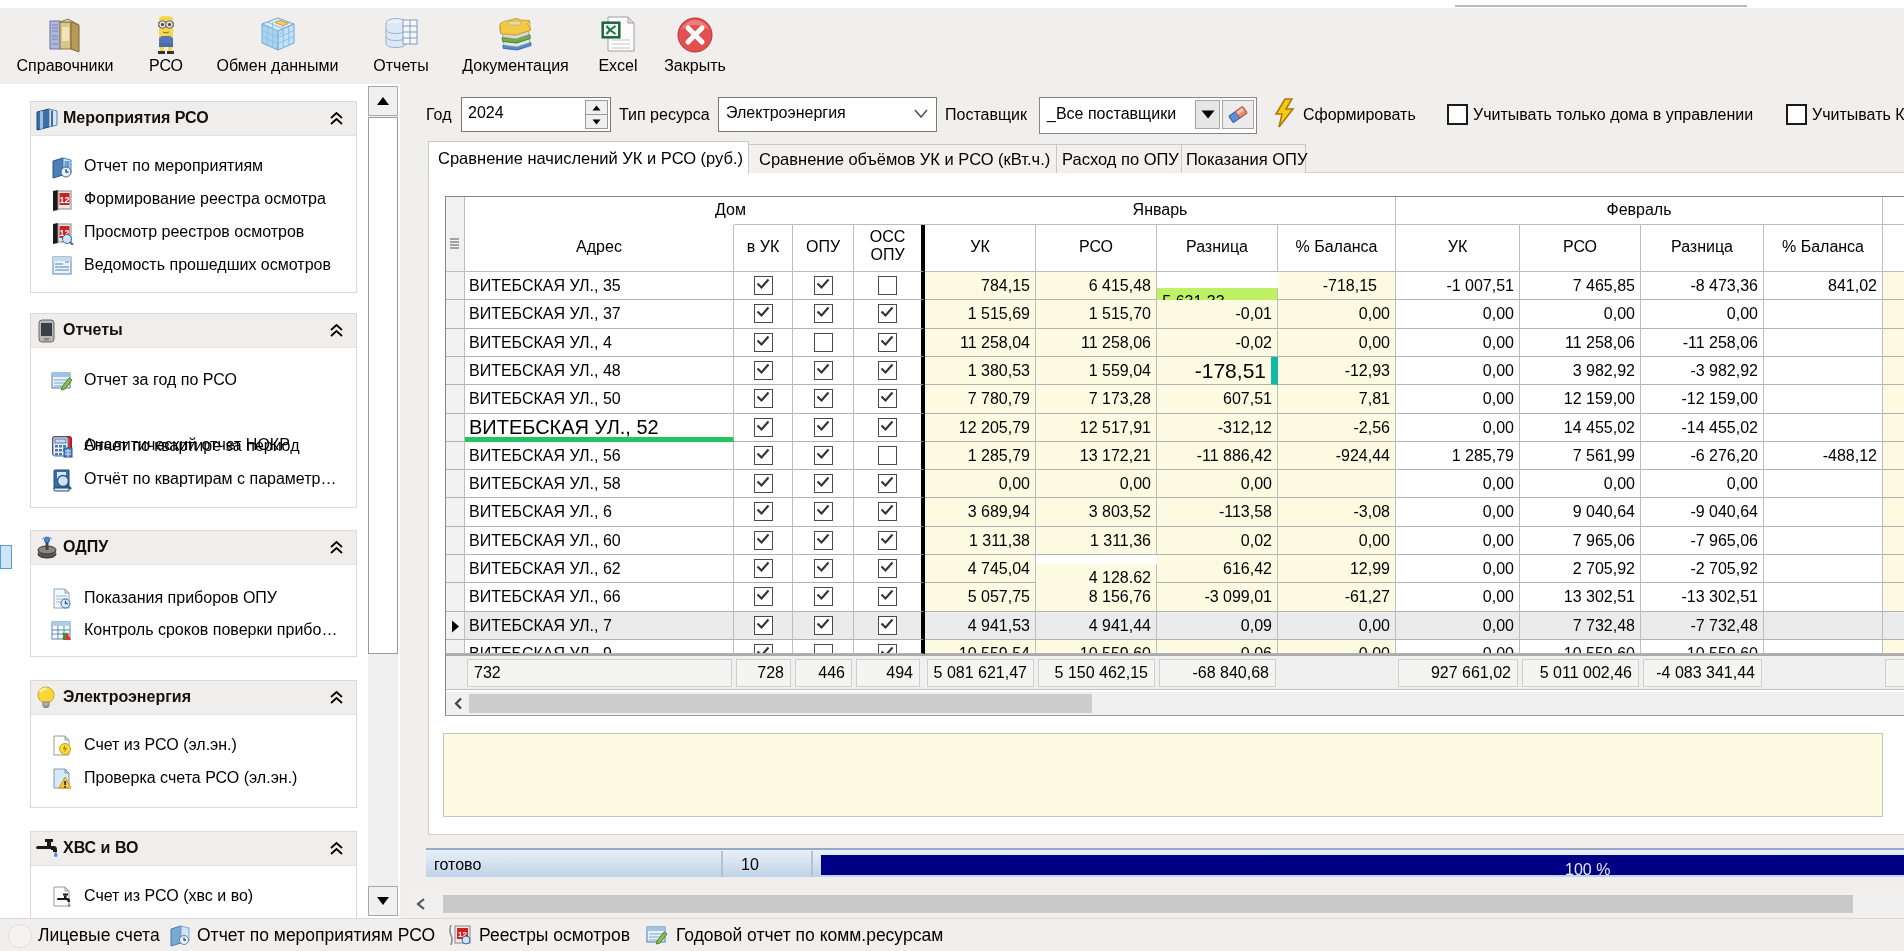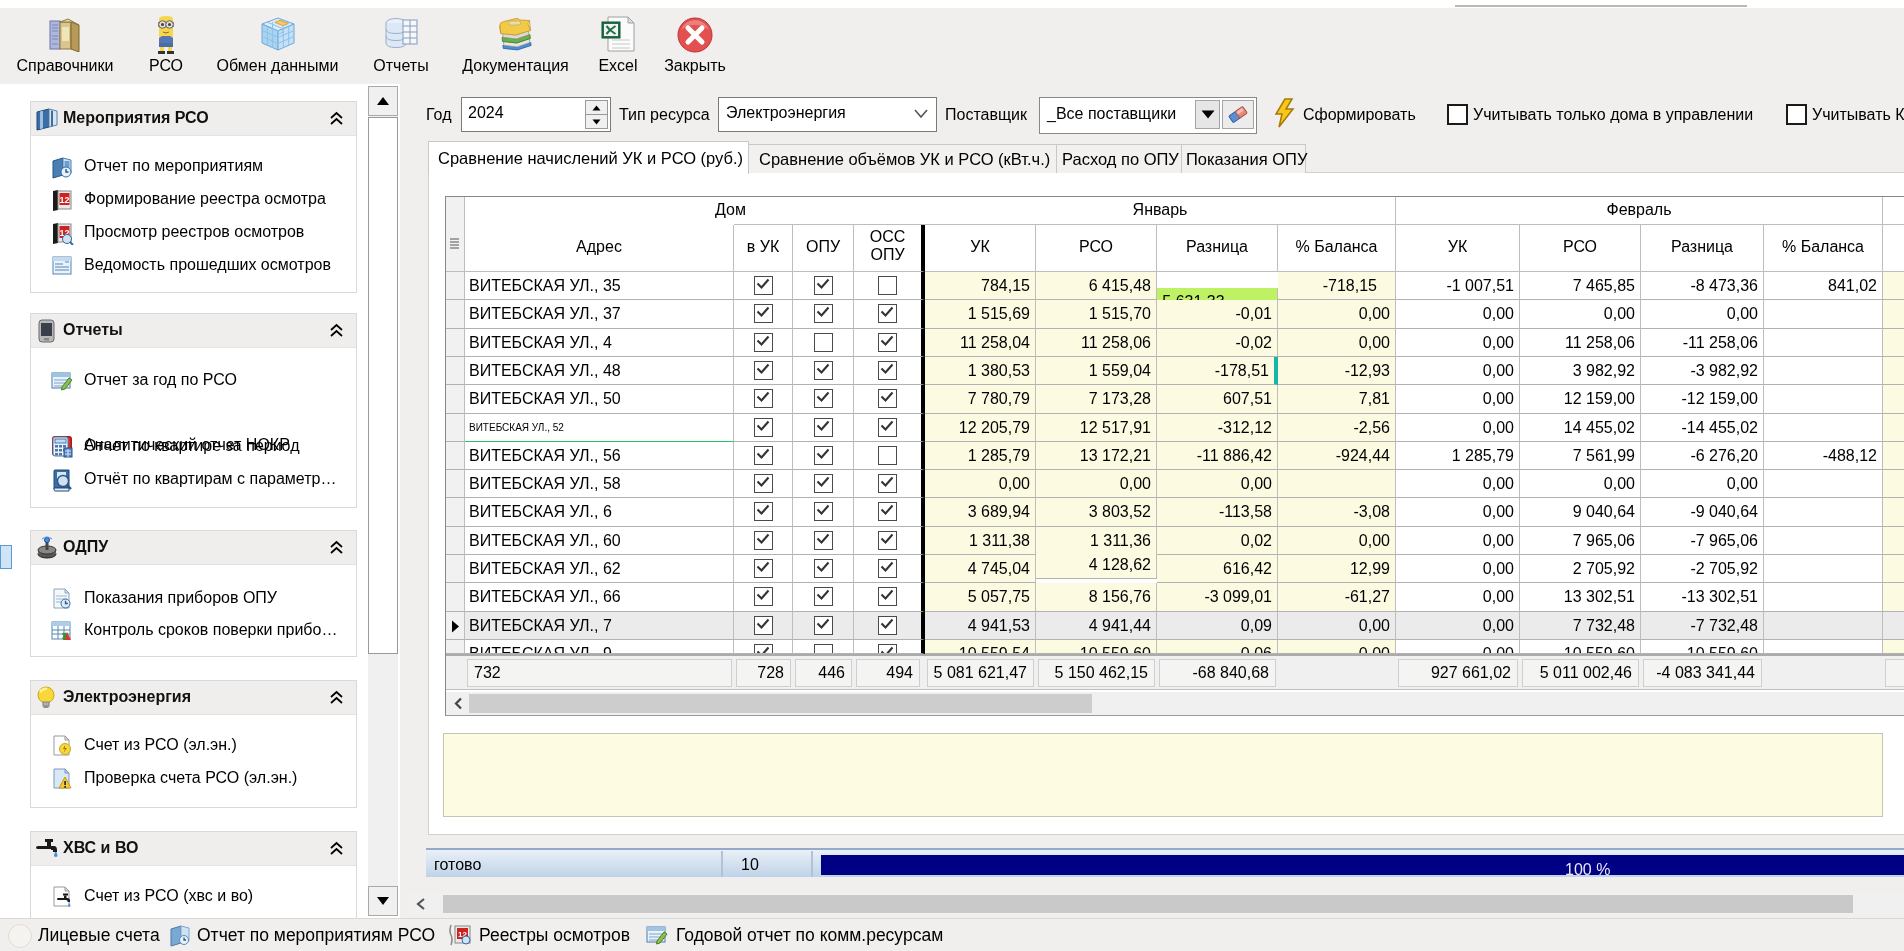--- a/index.html
+++ b/index.html
@@ -619,21 +619,21 @@
     </div>
 <div style="position:absolute;left:408px;top:159.93px;width:71px;height:28.31px;background:#fff;border-right:4px solid #000;border-bottom:1px solid #b2b2b2;box-sizing:border-box;overflow:hidden;">
       <div style="position:relative;width:19px;height:19px;margin:4px auto 0;background:#fff;border:1.6px solid #4a4a4a;box-sizing:border-box;">
         <svg width="14" height="12" viewBox="0 0 14 12" style="position:absolute;left:1px;top:1px;">
           <path d="M1.5 5.5 L5.5 9.5 L12.5 1.5" stroke="#333" stroke-width="2.1" fill="none"></path>
         </svg>
       </div>
     </div>
 <div style="position:absolute;left:479px;top:159.93px;width:111px;height:28.31px;background:#fcfbe2;border-right:1px solid #bdbdbd;border-bottom:1px solid #b2b2b2;box-sizing:border-box;font-size:16px;line-height:27px;text-align:right;padding-right:5px;overflow:hidden;">1 380,53</div>
 <div style="position:absolute;left:590px;top:159.93px;width:121px;height:28.31px;background:#fcfbe2;border-right:1px solid #bdbdbd;border-bottom:1px solid #b2b2b2;box-sizing:border-box;font-size:16px;line-height:27px;text-align:right;padding-right:5px;overflow:hidden;">1 559,04</div>
-<div style="position:absolute;left:711px;top:159.93px;width:121px;height:28.31px;background:#fcfbe2;border-right:4px solid #14b8a6;border-bottom:1px solid #b2b2b2;box-sizing:border-box;font-size:16px;line-height:27px;text-align:right;padding-right:5px;overflow:hidden;">-178,51</div>
+<div style="position:absolute;left:711px;top:159.93px;width:121px;height:28.31px;background:#fcfbe2;border-right:7px solid #14b8a6;border-bottom:1px solid #b2b2b2;box-sizing:border-box;font-size:21px;line-height:27px;text-align:right;padding-right:5px;overflow:hidden;">-178,51</div>
 <div style="position:absolute;left:832px;top:159.93px;width:118px;height:28.31px;background:#fcfbe2;border-right:1px solid #bdbdbd;border-bottom:1px solid #b2b2b2;box-sizing:border-box;font-size:16px;line-height:27px;text-align:right;padding-right:5px;overflow:hidden;">-12,93</div>
 <div style="position:absolute;left:950px;top:159.93px;width:124px;height:28.31px;background:#fff;border-right:1px solid #bdbdbd;border-bottom:1px solid #b2b2b2;box-sizing:border-box;font-size:16px;line-height:27px;text-align:right;padding-right:5px;overflow:hidden;">0,00</div>
 <div style="position:absolute;left:1074px;top:159.93px;width:121px;height:28.31px;background:#fff;border-right:1px solid #bdbdbd;border-bottom:1px solid #b2b2b2;box-sizing:border-box;font-size:16px;line-height:27px;text-align:right;padding-right:5px;overflow:hidden;">3 982,92</div>
 <div style="position:absolute;left:1195px;top:159.93px;width:123px;height:28.31px;background:#fff;border-right:1px solid #bdbdbd;border-bottom:1px solid #b2b2b2;box-sizing:border-box;font-size:16px;line-height:27px;text-align:right;padding-right:5px;overflow:hidden;">-3 982,92</div>
 <div style="position:absolute;left:1318px;top:159.93px;width:119px;height:28.31px;background:#fff;border-right:1px solid #bdbdbd;border-bottom:1px solid #b2b2b2;box-sizing:border-box;font-size:16px;line-height:27px;text-align:right;padding-right:5px;overflow:hidden;"></div>
 <div style="position:absolute;left:1437px;top:159.93px;width:60px;height:28.31px;background:#fcfbe2;border-bottom:1px solid #b2b2b2;box-sizing:border-box;"></div>
 <div style="position:absolute;left:0;top:188.24px;width:19px;height:28.31px;background:#f1f1f1;border-right:1px solid #bdbdbd;border-bottom:1px solid #b2b2b2;box-sizing:border-box;"></div>
 <div style="position:absolute;left:19px;top:188.24px;width:269px;height:28.31px;background:#fff;border-right:1px solid #bdbdbd;border-bottom:1px solid #b2b2b2;box-sizing:border-box;font-size:16px;line-height:27px;padding-left:4px;white-space:nowrap;overflow:hidden;">ВИТЕБСКАЯ УЛ., 50</div>
 <div style="position:absolute;left:288px;top:188.24px;width:59px;height:28.31px;background:#fff;border-right:1px solid #bdbdbd;border-bottom:1px solid #b2b2b2;box-sizing:border-box;overflow:hidden;">
       <div style="position:relative;width:19px;height:19px;margin:4px auto 0;background:#fff;border:1.6px solid #4a4a4a;box-sizing:border-box;">
@@ -659,21 +659,21 @@
 <div style="position:absolute;left:479px;top:188.24px;width:111px;height:28.31px;background:#fcfbe2;border-right:1px solid #bdbdbd;border-bottom:1px solid #b2b2b2;box-sizing:border-box;font-size:16px;line-height:27px;text-align:right;padding-right:5px;overflow:hidden;">7 780,79</div>
 <div style="position:absolute;left:590px;top:188.24px;width:121px;height:28.31px;background:#fcfbe2;border-right:1px solid #bdbdbd;border-bottom:1px solid #b2b2b2;box-sizing:border-box;font-size:16px;line-height:27px;text-align:right;padding-right:5px;overflow:hidden;">7 173,28</div>
 <div style="position:absolute;left:711px;top:188.24px;width:121px;height:28.31px;background:#fcfbe2;border-right:1px solid #bdbdbd;border-bottom:1px solid #b2b2b2;box-sizing:border-box;font-size:16px;line-height:27px;text-align:right;padding-right:5px;overflow:hidden;">607,51</div>
 <div style="position:absolute;left:832px;top:188.24px;width:118px;height:28.31px;background:#fcfbe2;border-right:1px solid #bdbdbd;border-bottom:1px solid #b2b2b2;box-sizing:border-box;font-size:16px;line-height:27px;text-align:right;padding-right:5px;overflow:hidden;">7,81</div>
 <div style="position:absolute;left:950px;top:188.24px;width:124px;height:28.31px;background:#fff;border-right:1px solid #bdbdbd;border-bottom:1px solid #b2b2b2;box-sizing:border-box;font-size:16px;line-height:27px;text-align:right;padding-right:5px;overflow:hidden;">0,00</div>
 <div style="position:absolute;left:1074px;top:188.24px;width:121px;height:28.31px;background:#fff;border-right:1px solid #bdbdbd;border-bottom:1px solid #b2b2b2;box-sizing:border-box;font-size:16px;line-height:27px;text-align:right;padding-right:5px;overflow:hidden;">12 159,00</div>
 <div style="position:absolute;left:1195px;top:188.24px;width:123px;height:28.31px;background:#fff;border-right:1px solid #bdbdbd;border-bottom:1px solid #b2b2b2;box-sizing:border-box;font-size:16px;line-height:27px;text-align:right;padding-right:5px;overflow:hidden;">-12 159,00</div>
 <div style="position:absolute;left:1318px;top:188.24px;width:119px;height:28.31px;background:#fff;border-right:1px solid #bdbdbd;border-bottom:1px solid #b2b2b2;box-sizing:border-box;font-size:16px;line-height:27px;text-align:right;padding-right:5px;overflow:hidden;"></div>
 <div style="position:absolute;left:1437px;top:188.24px;width:60px;height:28.31px;background:#fcfbe2;border-bottom:1px solid #b2b2b2;box-sizing:border-box;"></div>
 <div style="position:absolute;left:0;top:216.55px;width:19px;height:28.31px;background:#f1f1f1;border-right:1px solid #bdbdbd;border-bottom:1px solid #b2b2b2;box-sizing:border-box;"></div>
-<div style="position:absolute;left:19px;top:216.55px;width:269px;height:28.31px;background:#fff;border-right:1px solid #bdbdbd;border-bottom:1px solid #22c55e;box-sizing:border-box;font-size:10px;line-height:27px;padding-left:4px;white-space:nowrap;overflow:hidden;">ВИТЕБСКАЯ УЛ., 52</div>
+<div style="position:absolute;left:19px;top:216.55px;width:269px;height:28.31px;background:#fff;border-right:1px solid #bdbdbd;border-bottom:5px solid #22c55e;box-sizing:border-box;font-size:20px;line-height:27px;padding-left:4px;white-space:nowrap;overflow:hidden;">ВИТЕБСКАЯ УЛ., 52</div>
 <div style="position:absolute;left:288px;top:216.55px;width:59px;height:28.31px;background:#fff;border-right:1px solid #bdbdbd;border-bottom:1px solid #b2b2b2;box-sizing:border-box;overflow:hidden;">
       <div style="position:relative;width:19px;height:19px;margin:4px auto 0;background:#fff;border:1.6px solid #4a4a4a;box-sizing:border-box;">
         <svg width="14" height="12" viewBox="0 0 14 12" style="position:absolute;left:1px;top:1px;">
           <path d="M1.5 5.5 L5.5 9.5 L12.5 1.5" stroke="#333" stroke-width="2.1" fill="none"></path>
         </svg>
       </div>
     </div>
 <div style="position:absolute;left:347px;top:216.55px;width:61px;height:28.31px;background:#fff;border-right:1px solid #bdbdbd;border-bottom:1px solid #b2b2b2;box-sizing:border-box;overflow:hidden;">
       <div style="position:relative;width:19px;height:19px;margin:4px auto 0;background:#fff;border:1.6px solid #4a4a4a;box-sizing:border-box;">
         <svg width="14" height="12" viewBox="0 0 14 12" style="position:absolute;left:1px;top:1px;">
@@ -838,21 +838,21 @@
       </div>
     </div>
 <div style="position:absolute;left:408px;top:358.10px;width:71px;height:28.31px;background:#fff;border-right:4px solid #000;border-bottom:1px solid #b2b2b2;box-sizing:border-box;overflow:hidden;">
       <div style="position:relative;width:19px;height:19px;margin:4px auto 0;background:#fff;border:1.6px solid #4a4a4a;box-sizing:border-box;">
         <svg width="14" height="12" viewBox="0 0 14 12" style="position:absolute;left:1px;top:1px;">
           <path d="M1.5 5.5 L5.5 9.5 L12.5 1.5" stroke="#333" stroke-width="2.1" fill="none"></path>
         </svg>
       </div>
     </div>
 <div style="position:absolute;left:479px;top:358.10px;width:111px;height:28.31px;background:#fcfbe2;border-right:1px solid #bdbdbd;border-bottom:1px solid #b2b2b2;box-sizing:border-box;font-size:16px;line-height:27px;text-align:right;padding-right:5px;overflow:hidden;">4 745,04</div>
-<div style="position:absolute;left:590px;top:354px;width:121px;height:28.31px;background:#fcfbe2;border-right:1px solid #bdbdbd;border-bottom:1px solid #b2b2b2;box-sizing:border-box;font-size:16px;line-height:27px;text-align:right;padding-right:5px;overflow:hidden;">4 128,62</div>
+<div style="position:absolute;left:590px;top:367px;width:121px;height:28.31px;background:#fcfbe2;border-right:1px solid #bdbdbd;border-bottom:1px solid #b2b2b2;box-sizing:border-box;font-size:16px;line-height:27px;text-align:right;padding-right:5px;overflow:hidden;">4 128,62</div>
 <div style="position:absolute;left:711px;top:358.10px;width:121px;height:28.31px;background:#fcfbe2;border-right:1px solid #bdbdbd;border-bottom:1px solid #b2b2b2;box-sizing:border-box;font-size:16px;line-height:27px;text-align:right;padding-right:5px;overflow:hidden;">616,42</div>
 <div style="position:absolute;left:832px;top:358.10px;width:118px;height:28.31px;background:#fcfbe2;border-right:1px solid #bdbdbd;border-bottom:1px solid #b2b2b2;box-sizing:border-box;font-size:16px;line-height:27px;text-align:right;padding-right:5px;overflow:hidden;">12,99</div>
 <div style="position:absolute;left:950px;top:358.10px;width:124px;height:28.31px;background:#fff;border-right:1px solid #bdbdbd;border-bottom:1px solid #b2b2b2;box-sizing:border-box;font-size:16px;line-height:27px;text-align:right;padding-right:5px;overflow:hidden;">0,00</div>
 <div style="position:absolute;left:1074px;top:358.10px;width:121px;height:28.31px;background:#fff;border-right:1px solid #bdbdbd;border-bottom:1px solid #b2b2b2;box-sizing:border-box;font-size:16px;line-height:27px;text-align:right;padding-right:5px;overflow:hidden;">2 705,92</div>
 <div style="position:absolute;left:1195px;top:358.10px;width:123px;height:28.31px;background:#fff;border-right:1px solid #bdbdbd;border-bottom:1px solid #b2b2b2;box-sizing:border-box;font-size:16px;line-height:27px;text-align:right;padding-right:5px;overflow:hidden;">-2 705,92</div>
 <div style="position:absolute;left:1318px;top:358.10px;width:119px;height:28.31px;background:#fff;border-right:1px solid #bdbdbd;border-bottom:1px solid #b2b2b2;box-sizing:border-box;font-size:16px;line-height:27px;text-align:right;padding-right:5px;overflow:hidden;"></div>
 <div style="position:absolute;left:1437px;top:358.10px;width:60px;height:28.31px;background:#fcfbe2;border-bottom:1px solid #b2b2b2;box-sizing:border-box;"></div>
 <div style="position:absolute;left:0;top:386.41px;width:19px;height:28.31px;background:#f1f1f1;border-right:1px solid #bdbdbd;border-bottom:1px solid #b2b2b2;box-sizing:border-box;"></div>
 <div style="position:absolute;left:19px;top:386.41px;width:269px;height:28.31px;background:#fff;border-right:1px solid #bdbdbd;border-bottom:1px solid #b2b2b2;box-sizing:border-box;font-size:16px;line-height:27px;padding-left:4px;white-space:nowrap;overflow:hidden;">ВИТЕБСКАЯ УЛ., 66</div>
 <div style="position:absolute;left:288px;top:386.41px;width:59px;height:28.31px;background:#fff;border-right:1px solid #bdbdbd;border-bottom:1px solid #b2b2b2;box-sizing:border-box;overflow:hidden;">

